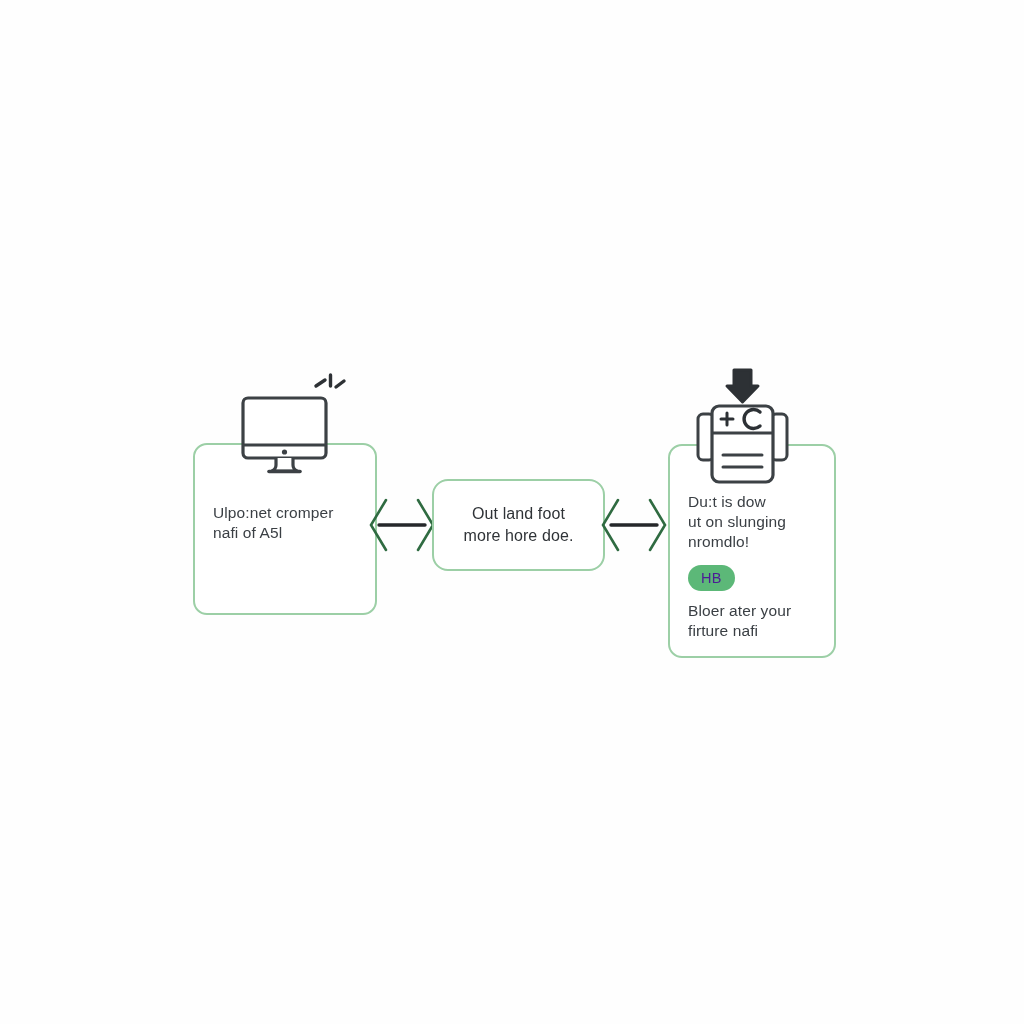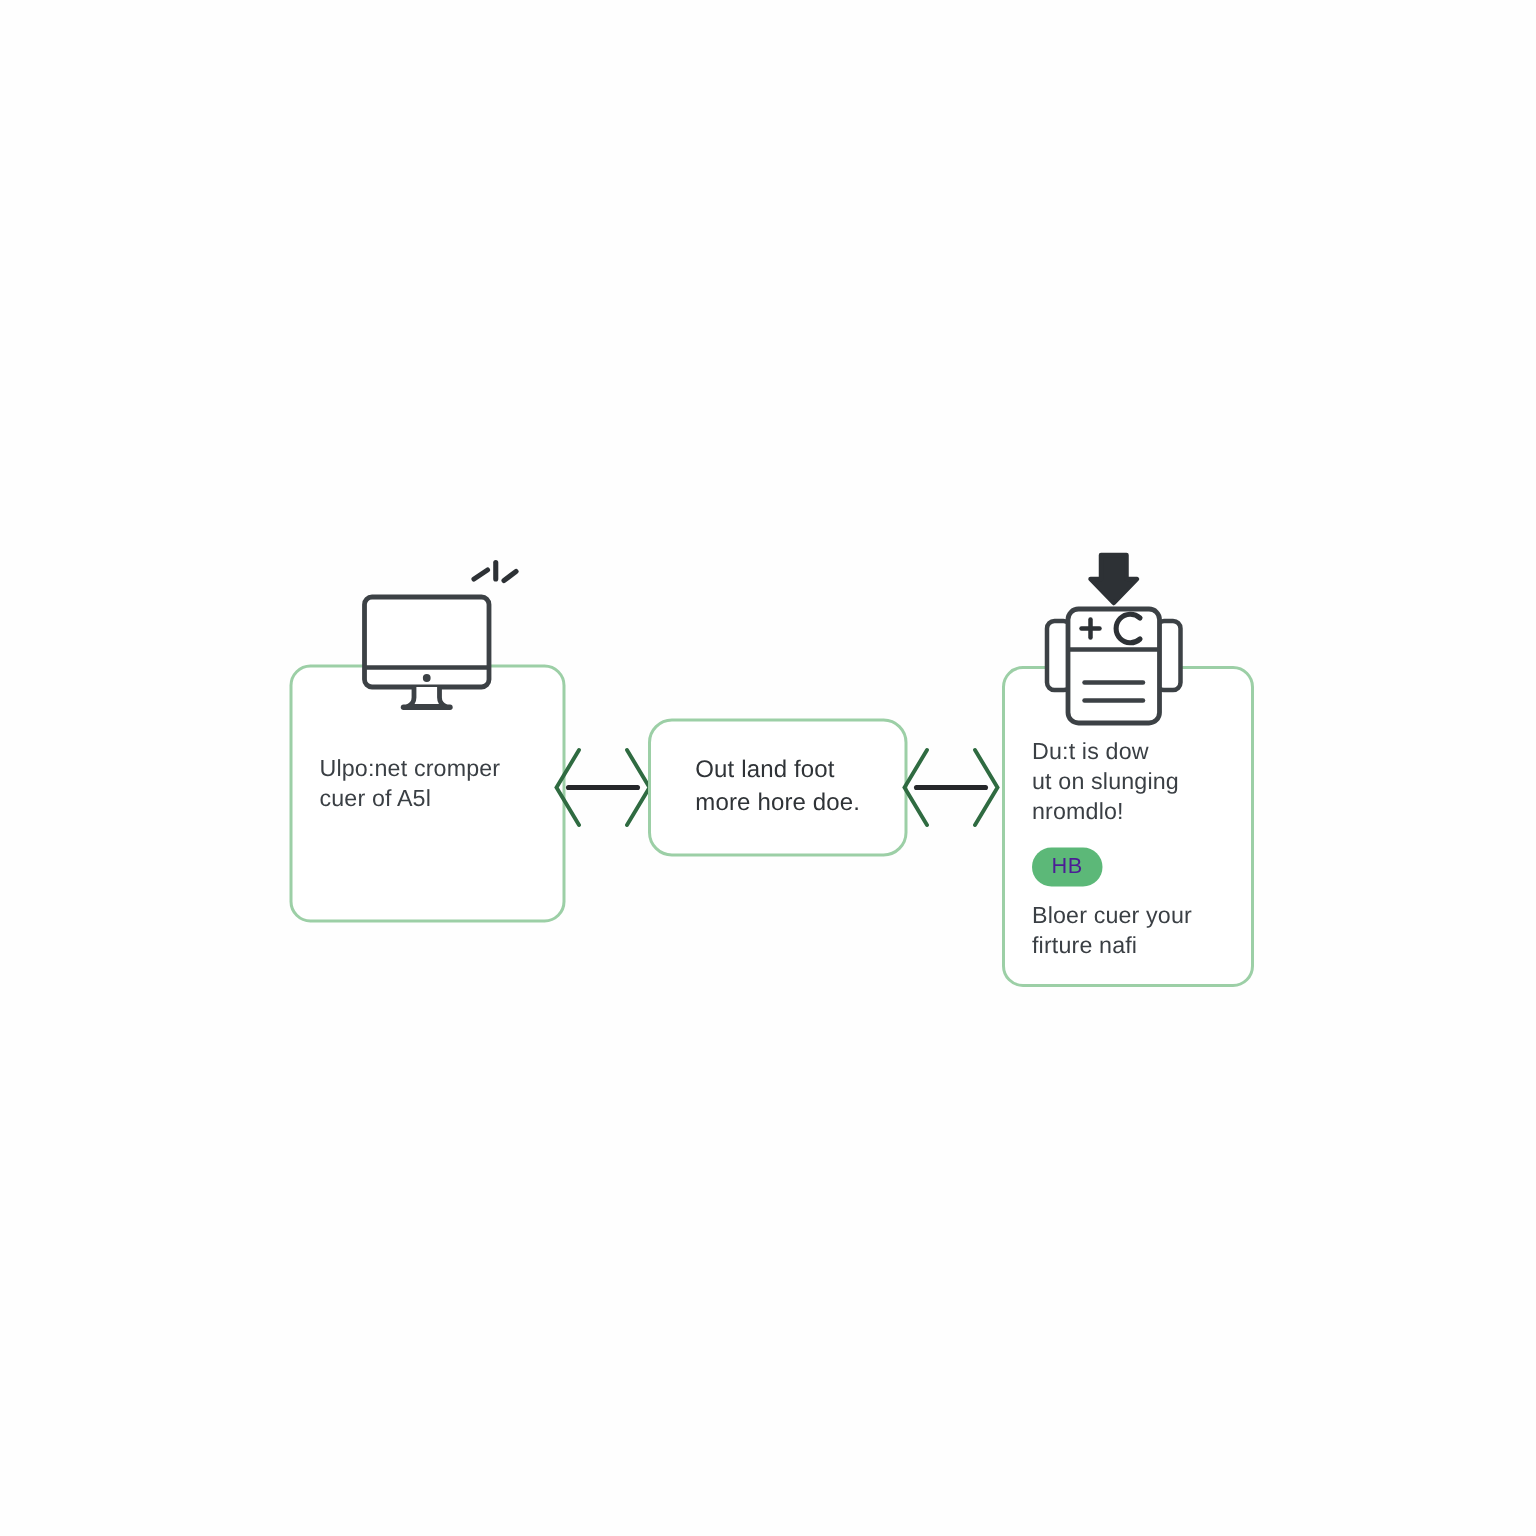--- a/index.html
+++ b/index.html
@@ -70,21 +70,21 @@
   }
   #left-text {
     left: 18px;
     top: 58px;
     width: 160px;
   }
   .mid-text {
     color: #2f3337;
     font-size: 16px;
     line-height: 22px;
-    text-align: left;
+    text-align: center;
     white-space: pre-line;
     letter-spacing: 0.1px;
   }
   #right-text-top {
     left: 18px;
     top: 46px;
     width: 140px;
   }
   #right-text-bottom {
     left: 18px;
@@ -144,21 +144,21 @@
     height: 62px;
   }
 </style>
 </head>
 <body>
 
 <div id="canvas">
 
   <div class="node" id="node-left">
     <div class="node-text" id="left-text">Ulpo:net cromper
-cuer of A5l</div>
+nafi of A5l</div>
   </div>
 
   <div class="icon-wrap" id="monitor-icon-wrap">
     <svg width="112" height="104" viewBox="0 0 112 104" fill="none" xmlns="http://www.w3.org/2000/svg">
 
       <rect x="7" y="28" width="83" height="60" rx="5" ry="5" stroke="#3c4145" stroke-width="3.2" fill="#ffffff"></rect>
 
       <line x1="7" y1="75" x2="90" y2="75" stroke="#3c4145" stroke-width="3"></line>
 
       <circle cx="48.5" cy="82" r="2.6" fill="#3c4145"></circle>
@@ -199,21 +199,21 @@
     </svg>
   </div>
 
   <div class="node" id="node-right">
     <div class="node-text" id="right-text-top">Du:t is dow
 ut on slunging
 nromdlo!</div>
 
     <div class="badge">HB</div>
 
-    <div class="node-text" id="right-text-bottom">Bloer cuer your
+    <div class="node-text" id="right-text-bottom">Bloer ater your
 firture nafi</div>
   </div>
 
   <div class="icon-wrap" id="robot-icon-wrap">
     <svg width="104" height="122" viewBox="0 0 104 122" fill="none" xmlns="http://www.w3.org/2000/svg">
 
       <g>
         <path d="M40 8 L40 24 L33 24 L48.5 40 L64 24 L57 24 L57 8 Z" stroke="#2d3135" stroke-width="3" fill="#2d3135" stroke-linejoin="round"></path>
       </g>
 

